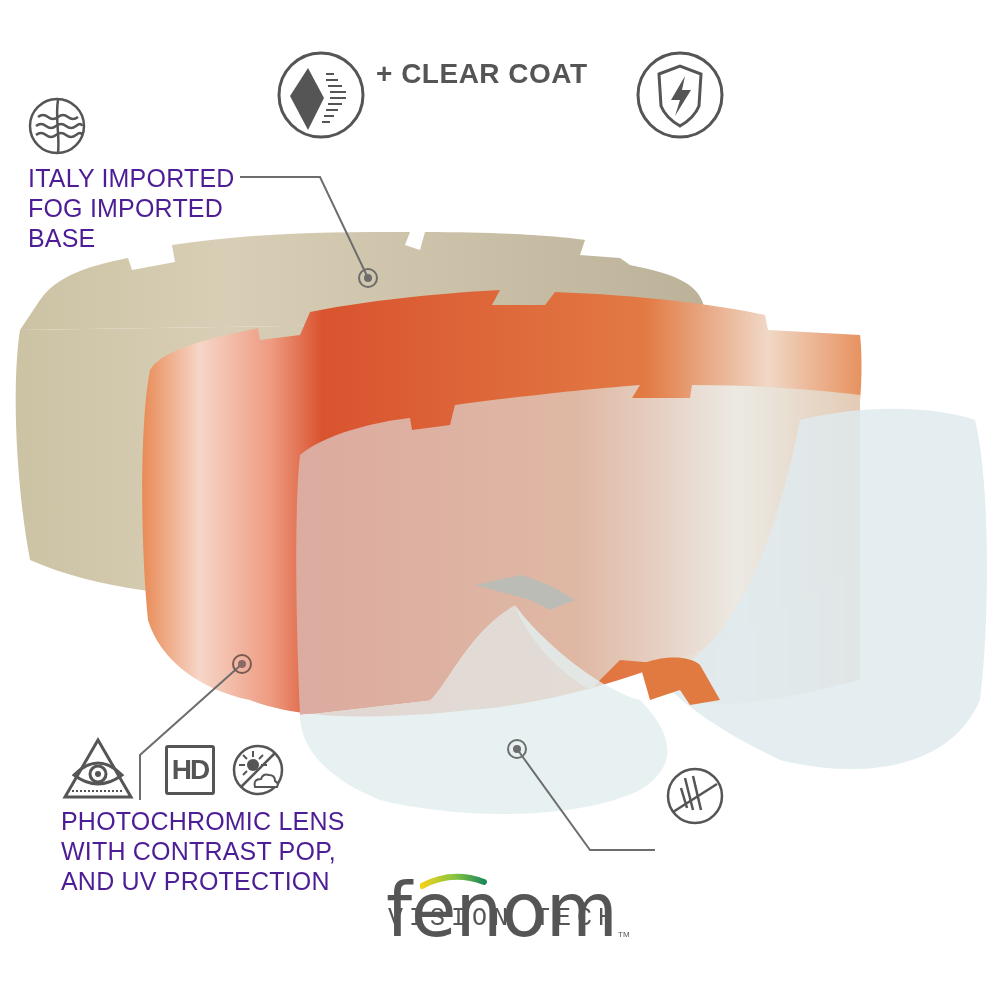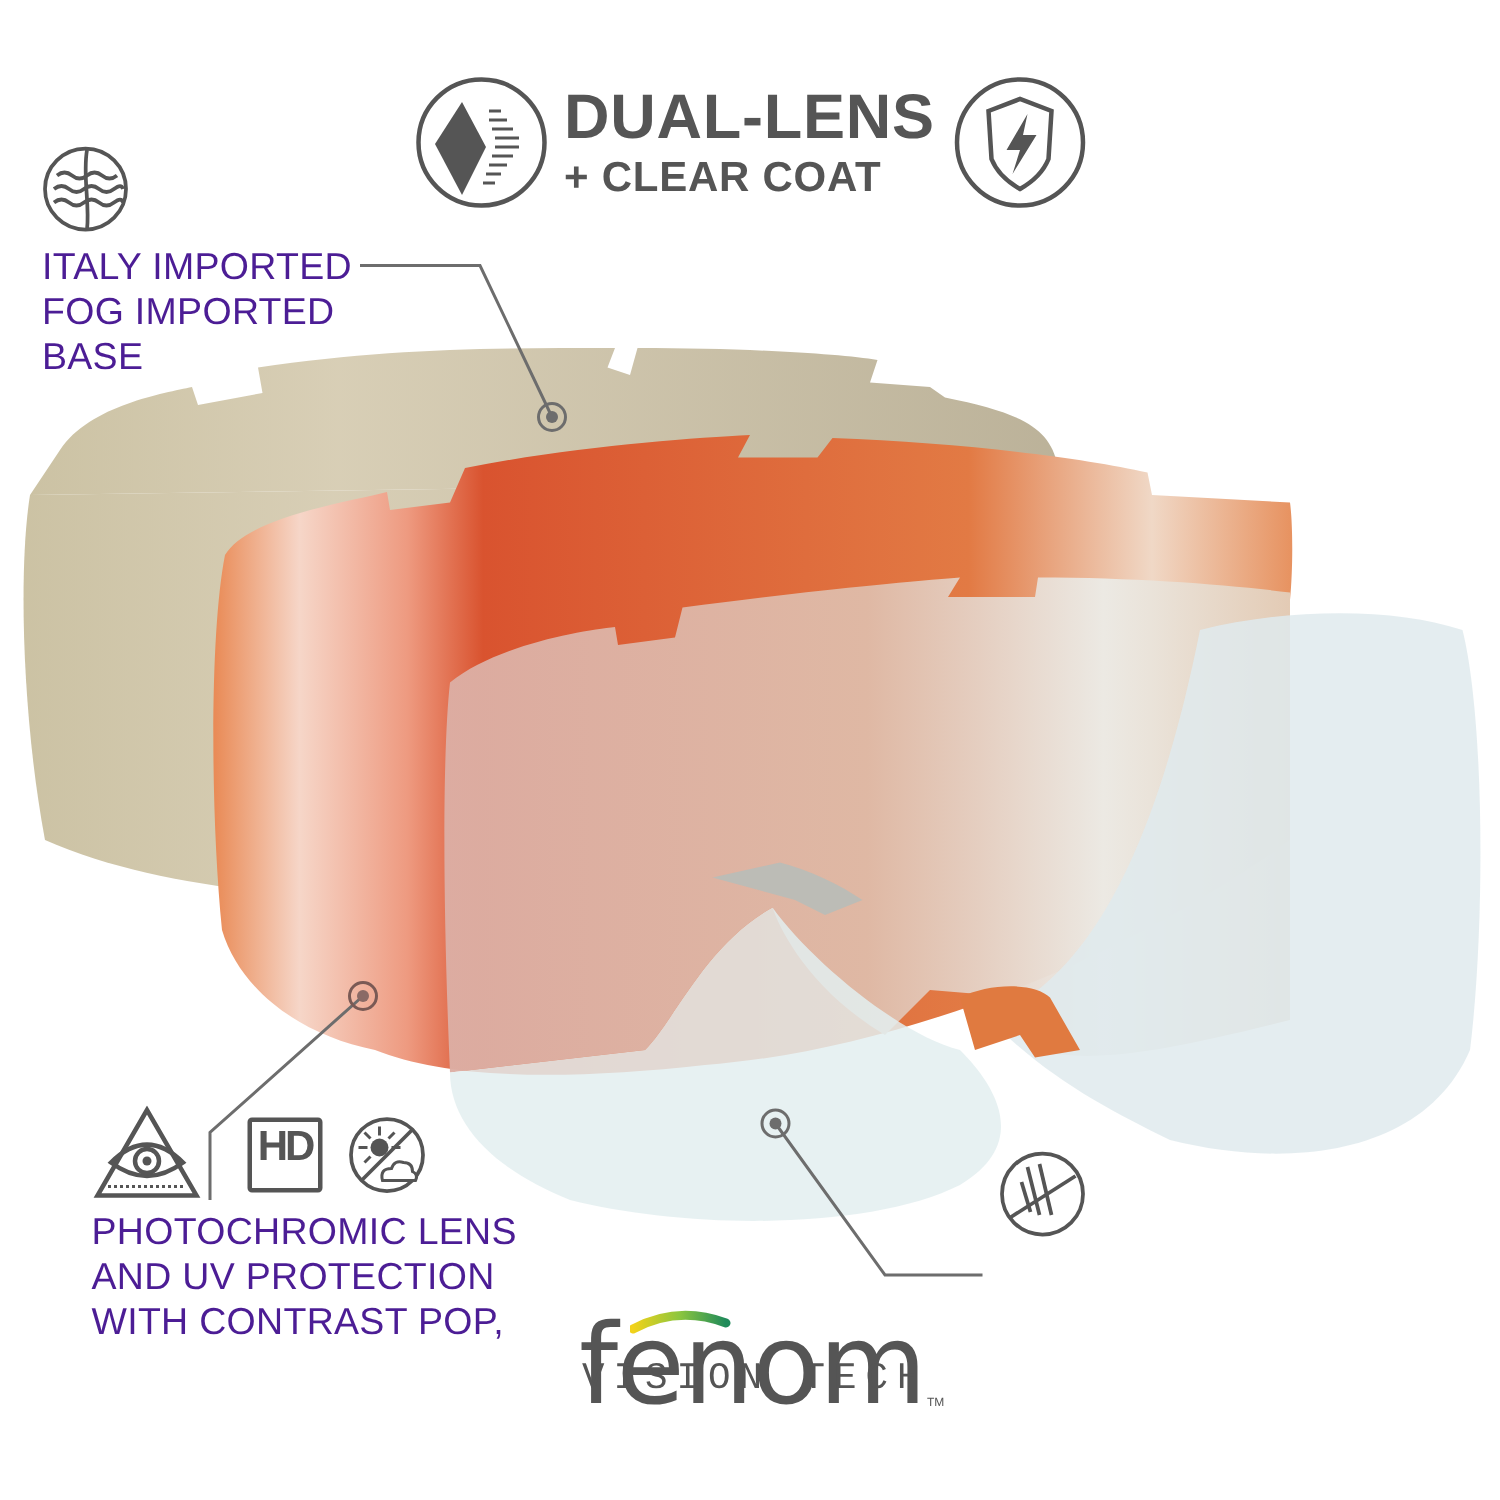--- a/index.html
+++ b/index.html
@@ -77,21 +77,20 @@
     <line x1="52" y1="36" x2="66" y2="36"></line>
       <line x1="54" y1="42" x2="70" y2="42"></line>
     <line x1="54" y1="48" x2="70" y2="48"></line>
       <line x1="52" y1="54" x2="66" y2="54"></line>
     <line x1="50" y1="60" x2="62" y2="60"></line>
       <line x1="48" y1="66" x2="58" y2="66"></line>
     <line x1="46" y1="72" x2="54" y2="72"></line>
   </g>
 </svg>
 <div class="headline">
-  <span class="l1">DUAL-LENS</span>
   <span class="l2">+ CLEAR COAT</span>
 </div>
 <svg class="abs" style="left:635px;top:50px" width="90" height="90">
   <circle cx="45" cy="45" r="42" fill="none" stroke="#555" stroke-width="3"></circle>
   <path d="M24,24 L45,16 L66,24 L64,56 C60,66 52,72 45,76 C38,72 30,66 26,56 Z" fill="none" stroke="#555" stroke-width="3"></path>
   <polygon points="50,26 36,50 45,50 40,66 56,40 47,40" fill="#555"></polygon>
 </svg>
 
 <svg class="abs" style="left:28px;top:97px" width="60" height="60">
   <circle cx="29" cy="29" r="27" fill="none" stroke="#555" stroke-width="2.5"></circle>
@@ -108,41 +107,41 @@
   <div>BASE</div>
 </div>
 
 <svg class="abs" style="left:62px;top:737px" width="72" height="64">
   <polygon points="36,3 3,60 69,60" fill="none" stroke="#555" stroke-width="3"></polygon>
   <path d="M12,38 Q36,14 60,38 Q36,56 12,38 Z" fill="none" stroke="#555" stroke-width="3"></path>
   <circle cx="36" cy="37" r="8" fill="none" stroke="#555" stroke-width="3"></circle>
   <circle cx="36" cy="37" r="3" fill="#555"></circle>
   <line x1="10" y1="54" x2="62" y2="54" stroke="#555" stroke-width="2" stroke-dasharray="2 2"></line>
 </svg>
-<div class="abs" style="left:165px;top:745px;width:50px;width:50px;height:50px;border:3px solid #555;border-radius:3px;box-sizing:border-box;display:flex;align-items:flex-start;justify-content:center;">
+<div class="abs" style="left:165px;top:745px;width:50px;width:50px;height:50px;border:3px solid #555;border-radius:3px;box-sizing:border-box;display:flex;align-items:center;justify-content:center;">
   <span style="font-weight:bold;font-size:28px;color:#555;letter-spacing:-2px;font-family:'Liberation Sans',sans-serif;">HD</span>
 </div>
 <svg class="abs" style="left:231px;top:743px" width="54" height="54">
   <circle cx="27" cy="27" r="24" fill="none" stroke="#555" stroke-width="2.5"></circle>
   <circle cx="22" cy="22" r="6" fill="#555"></circle>
   <g stroke="#555" stroke-width="2">
     <line x1="22" y1="8" x2="22" y2="14"></line>
       <line x1="8" y1="22" x2="14" y2="22"></line>
     <line x1="12" y1="12" x2="16" y2="16"></line>
       <line x1="32" y1="12" x2="28" y2="16"></line>
     <line x1="12" y1="32" x2="16" y2="28"></line>
       <line x1="36" y1="22" x2="30" y2="22"></line>
   </g>
   <line x1="44" y1="10" x2="10" y2="44" stroke="#555" stroke-width="2.5"></line>
   <path d="M24,44 Q22,36 30,36 Q32,30 38,32 Q44,32 44,38 Q48,40 46,44 Z" fill="#fff" stroke="#555" stroke-width="2"></path>
 </svg>
 <div class="label" style="left:61px;top:806px">
   <div>PHOTOCHROMIC LENS</div>
+  <div>WITH CONTRAST POP,</div>
   <div>AND UV PROTECTION</div>
-  <div>WITH CONTRAST POP,</div>
 </div>
 
 <svg class="abs" style="left:665px;top:766px" width="60" height="60">
   <circle cx="30" cy="30" r="27" fill="none" stroke="#555" stroke-width="2.5"></circle>
   <g stroke="#555" stroke-width="2.5">
     <line x1="20" y1="12" x2="28" y2="44"></line>
     <line x1="28" y1="10" x2="36" y2="44"></line>
     <line x1="16" y1="22" x2="22" y2="42"></line>
     <line x1="8" y1="46" x2="52" y2="18"></line>
   </g>

